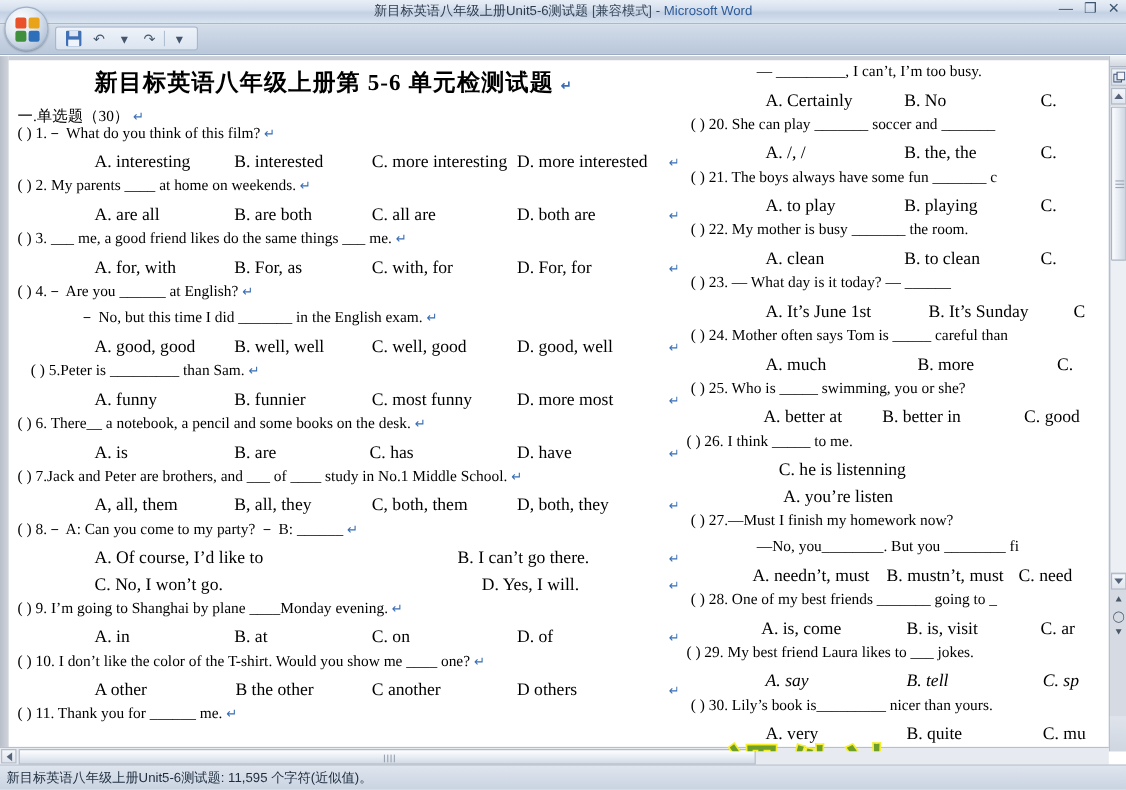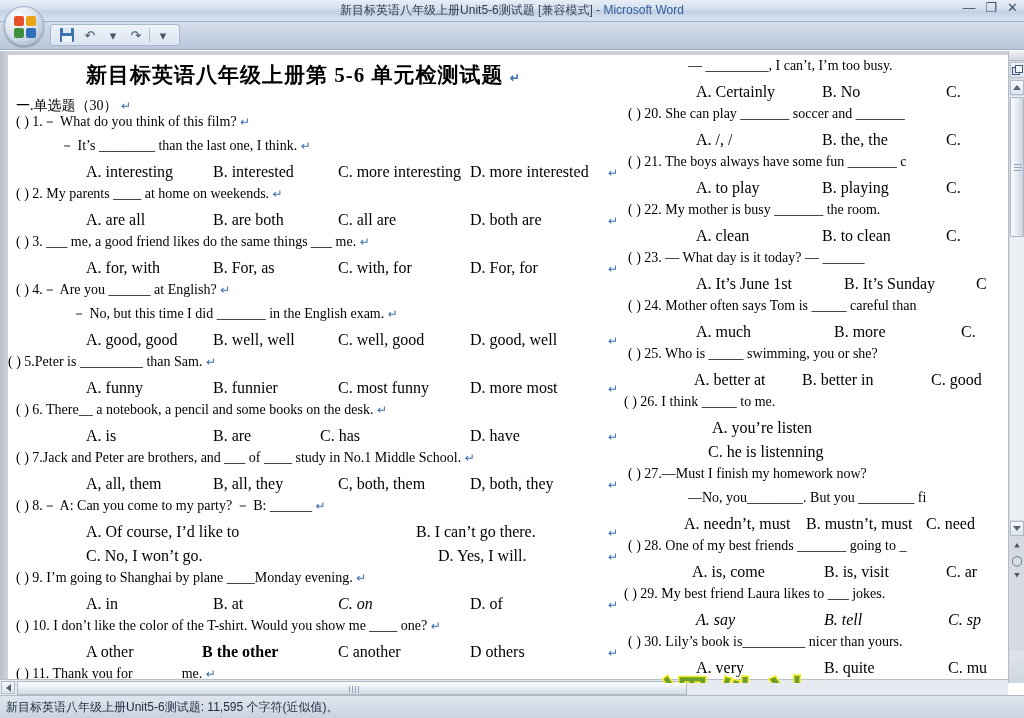--- a/index.html
+++ b/index.html
@@ -287,21 +287,20 @@
     <div class="doc">
 
       <h1 class="doctitle">
         <span>新目标英语八年级上册第 5-6 单元检测试题</span>
         <span class="pmark">↵</span>
       </h1>
 
       <div class="col colL" id="colL" style="top:38px;">
           <div class="sec"><span>一.单选题（30）</span> <span class="pmark">↵</span></div>
           <div class="qline q" style="padding-left:8px;"><span>(      ) 1.－ What do you think of this film?</span> <span class="pmark">↵</span></div>
-          <div class="qline q" style="padding-left:52px;"><span>－ It’s ________ than the last one, I think.</span> <span class="pmark">↵</span></div>
           <div class="opts" style="position:relative;">
             <span class="opt" style="position:absolute;left:78px;">A. interesting</span>
             <span class="opt" style="position:absolute;left:205px;">B. interested</span>
             <span class="opt" style="position:absolute;left:330px;">C. more interesting</span>
             <span class="opt" style="position:absolute;left:462px;">D. more interested</span>
             <span style="position:absolute;left:600px;"><span class="pmark">↵</span></span>
           </div>
           <div class="qline q" style="padding-left:8px;"><span>(      ) 2.   My parents ____ at home on weekends.</span> <span class="pmark">↵</span></div>
           <div class="opts" style="position:relative;">
             <span class="opt" style="position:absolute;left:78px;">A. are all</span>
@@ -320,33 +319,33 @@
           </div>
           <div class="qline q" style="padding-left:8px;"><span>(      ) 4.－ Are you ______ at English?</span> <span class="pmark">↵</span></div>
           <div class="qline q" style="padding-left:64px;"><span>－ No, but this time I did _______ in the English exam.</span> <span class="pmark">↵</span></div>
           <div class="opts" style="position:relative;">
             <span class="opt" style="position:absolute;left:78px;">A. good, good</span>
             <span class="opt" style="position:absolute;left:205px;">B. well, well</span>
             <span class="opt" style="position:absolute;left:330px;">C. well, good</span>
             <span class="opt" style="position:absolute;left:462px;">D. good, well</span>
             <span style="position:absolute;left:600px;"><span class="pmark">↵</span></span>
           </div>
-          <div class="qline q" style="padding-left:0;"><span>(      ) 5.Peter  is _________ than  Sam.</span> <span class="pmark">↵</span></div>
+          <div class="qline q" style="padding-left:20px;"><span>(      ) 5.Peter  is _________ than  Sam.</span> <span class="pmark">↵</span></div>
           <div class="opts" style="position:relative;">
             <span class="opt" style="position:absolute;left:78px;">A. funny</span>
             <span class="opt" style="position:absolute;left:205px;">B.  funnier</span>
             <span class="opt" style="position:absolute;left:330px;">C. most  funny</span>
             <span class="opt" style="position:absolute;left:462px;">D. more  most</span>
             <span style="position:absolute;left:600px;"><span class="pmark">↵</span></span>
           </div>
           <div class="qline q" style="padding-left:8px;"><span>(      ) 6. There__ a notebook, a pencil and some books on the desk.</span> <span class="pmark">↵</span></div>
           <div class="opts" style="position:relative;">
             <span class="opt" style="position:absolute;left:78px;">A. is</span>
             <span class="opt" style="position:absolute;left:205px;">B. are</span>
-            <span class="opt" style="position:absolute;left:312px;text-align:center;">C. has</span>
+            <span class="opt" style="position:absolute;left:328px;text-align:center;">C. has</span>
             <span class="opt" style="position:absolute;left:462px;">D. have</span>
             <span style="position:absolute;left:600px;"><span class="pmark">↵</span></span>
           </div>
           <div class="qline q" style="padding-left:8px;"><span>(      ) 7.Jack and Peter are brothers, and ___ of ____ study in No.1 Middle School.</span> <span class="pmark">↵</span></div>
           <div class="opts" style="position:relative;">
             <span class="opt" style="position:absolute;left:78px;">A, all, them</span>
             <span class="opt" style="position:absolute;left:205px;">B, all, they</span>
             <span class="opt" style="position:absolute;left:330px;">C, both, them</span>
             <span class="opt" style="position:absolute;left:462px;">D, both, they</span>
             <span style="position:absolute;left:600px;"><span class="pmark">↵</span></span>
@@ -359,28 +358,28 @@
           </div>
           <div class="opts" style="position:relative;">
             <span class="opt" style="position:absolute;left:78px;">C. No, I won’t go.</span>
             <span class="opt" style="position:absolute;left:430px;">D. Yes, I   will.</span>
             <span style="position:absolute;left:600px;"><span class="pmark">↵</span></span>
           </div>
           <div class="qline q" style="padding-left:8px;"><span>(      ) 9. I’m going to Shanghai by plane ____Monday evening.</span> <span class="pmark">↵</span></div>
           <div class="opts" style="position:relative;">
             <span class="opt" style="position:absolute;left:78px;">A. in</span>
             <span class="opt" style="position:absolute;left:205px;">B. at</span>
-            <span class="opt" style="position:absolute;left:330px;font-style:italic;">C. on</span>
+            <span class="opt" style="position:absolute;left:330px;">C. on</span>
             <span class="opt" style="position:absolute;left:462px;">D. of</span>
             <span style="position:absolute;left:600px;"><span class="pmark">↵</span></span>
           </div>
           <div class="qline q" style="padding-left:8px;"><span>(      ) 10. I don’t like the color of the T-shirt.  Would you show me ____ one?</span> <span class="pmark">↵</span></div>
           <div class="opts" style="position:relative;">
             <span class="opt" style="position:absolute;left:78px;">A other</span>
-            <span class="opt" style="position:absolute;left:194px;font-weight:bold;">B the other</span>
+            <span class="opt" style="position:absolute;left:206px;">B the other</span>
             <span class="opt" style="position:absolute;left:330px;">C   another</span>
             <span class="opt" style="position:absolute;left:462px;">D others</span>
             <span style="position:absolute;left:600px;"><span class="pmark">↵</span></span>
           </div>
           <div class="qline q" style="padding-left:8px;"><span>(      ) 11. Thank you for ______ me.</span> <span class="pmark">↵</span></div>
         </div>
 
       <div class="col colR" id="colR" style="top:4px;left:608px;">
           <div class="qline q" style="padding-left:72px;"><span>— _________, I can’t, I’m too busy.</span></div>
           <div class="opts" style="position:relative;">
@@ -419,24 +418,24 @@
             <span class="opt" style="position:absolute;left:345px;">C.</span>
           </div>
           <div class="qline q" style="padding-left:12px;"><span>(      ) 25. Who is _____ swimming, you or she?</span></div>
           <div class="opts" style="position:relative;">
             <span class="opt" style="position:absolute;left:78px;">A. better at</span>
             <span class="opt" style="position:absolute;left:186px;">B. better in</span>
             <span class="opt" style="position:absolute;left:315px;">C. good</span>
           </div>
           <div class="qline q" style="padding-left:8px;"><span>(      )  26.  I think _____ to me.</span></div>
           <div class="opts" style="position:relative;">
+            <span class="opt" style="position:absolute;left:92px;">C. he is listenning</span>
+          </div>
+          <div class="opts" style="position:relative;">
             <span class="opt" style="position:absolute;left:96px;">A. you’re listen</span>
-          </div>
-          <div class="opts" style="position:relative;">
-            <span class="opt" style="position:absolute;left:92px;">C. he is listenning</span>
           </div>
           <div class="qline q" style="padding-left:12px;"><span>(      ) 27.—Must I finish my homework now?</span></div>
           <div class="qline q" style="padding-left:72px;"><span>—No, you________.   But you ________  fi</span></div>
           <div class="opts" style="position:relative;">
             <span class="opt" style="position:absolute;left:68px;">A. needn’t, must</span>
             <span class="opt" style="position:absolute;left:190px;">B. mustn’t, must</span>
             <span class="opt" style="position:absolute;left:310px;">C. need</span>
           </div>
           <div class="qline q" style="padding-left:12px;"><span>(      ) 28. One of my best friends _______ going to _</span></div>
           <div class="opts" style="position:relative;">

